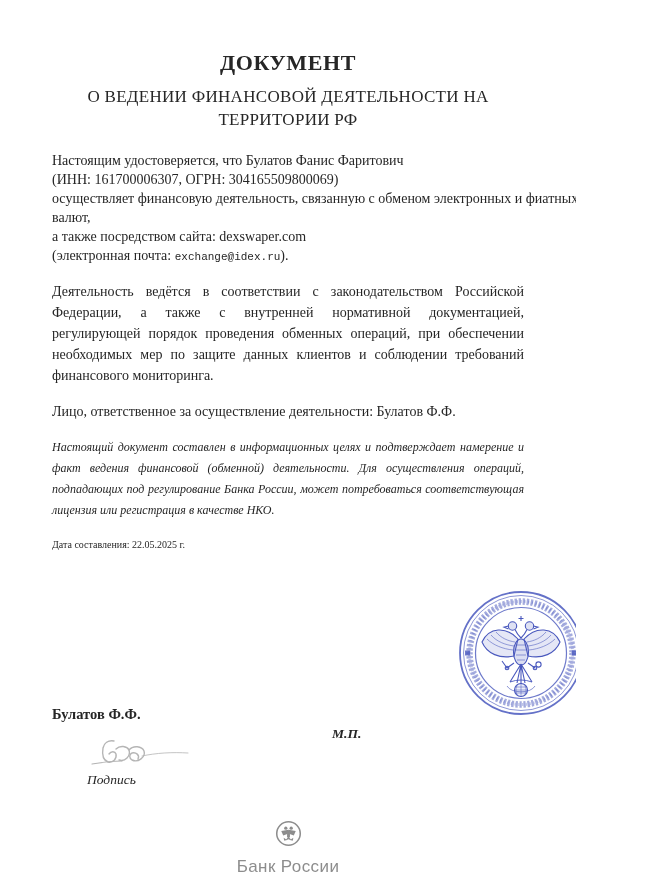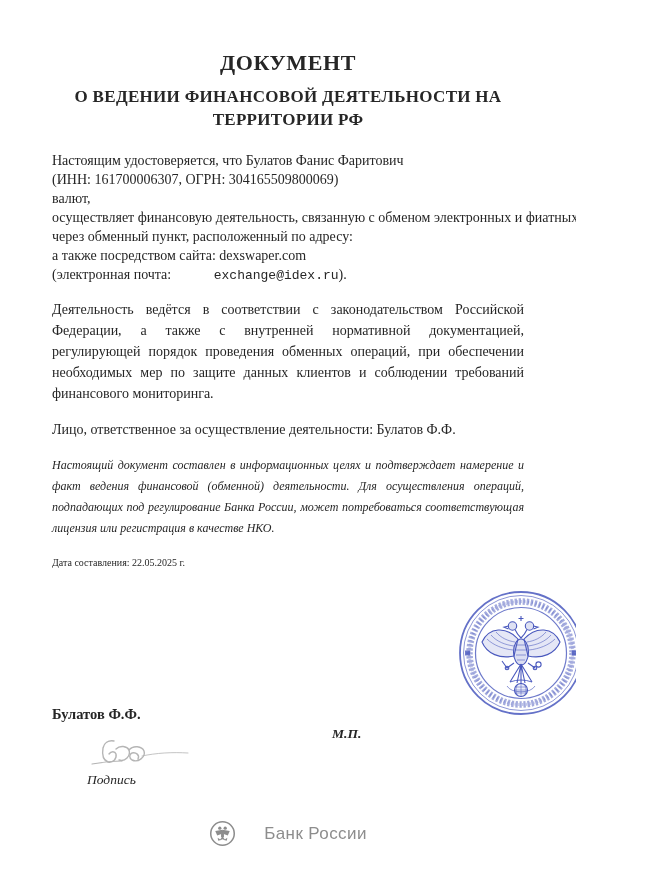--- a/index.html
+++ b/index.html
@@ -10,26 +10,26 @@
     overflow:hidden;
     font-family:"Liberation Serif", serif;
     color:var(--text, #262626);
   }
   .content{padding:40px 52px 0 52px;}
   .title{
     text-align:center;font-weight:bold;font-size:22px;
     letter-spacing:0.6px;margin:10px 0 9px 0;
   }
   .subtitle{
-    text-align:center;font-weight:bold;font-size:17px;
+    text-align:center;font-weight:normal;font-size:17px;
     line-height:23px;letter-spacing:0.3px;
   }
   .intro{margin-top:20px;font-size:14px;line-height:19px;}
   .intro .line{white-space:nowrap;}
-  .mono{font-family:"Liberation Mono", monospace;font-size:13px;margin-left:39px;}
+  .mono{font-family:"Liberation Mono", monospace;font-size:11px;}
   .para{margin-top:14px;font-size:14px;line-height:21px;text-align:justify;}
   .responsible{margin-top:16px;font-size:14px;line-height:19px;}
   .disclaimer{
     margin-top:16px;font-size:12px;line-height:21px;
     font-style:italic;text-align:justify;
   }
   .dateline{margin-top:18px;font-size:10px;}
   b,strong{font-weight:normal;}
 
   
@@ -40,21 +40,21 @@
   
   .signatory{position:absolute;left:52px;top:706px;font-weight:bold;font-size:14.5px;}
   .mp{position:absolute;left:332px;top:726px;font-style:italic;font-size:13.5px;font-weight:bold;}
   .signature-svg{position:absolute;left:84px;top:736px;}
   .sig-path{stroke:var(--signature_gray,#b5b5b5);fill:none;stroke-linecap:round;}
   .podpis{position:absolute;left:52px;top:772px;font-style:italic;font-size:13.5px;margin-left:35px;}
 
   
   .footer{
     position:absolute;left:0;right:0;top:820px;
-    display:flex;justify-content:center;align-items:center;gap:28px;
+    display:flex;justify-content:center;align-items:center;gap:10px;flex-direction:column;
   }
   .bank-text{
     font-family:"Liberation Sans", sans-serif;
     font-size:17px;color:var(--footer_gray,#8d8d8d);letter-spacing:0.4px;
   }
   .bank-emblem-stroke{stroke:var(--footer_gray,#8d8d8d);fill:none;}
   .bank-emblem-fill{fill:var(--footer_gray,#8d8d8d);stroke:none;}
 </style>
 </head>
 <body>
@@ -64,23 +64,22 @@
 
     <div class="title">ДОКУМЕНТ</div>
     <div class="subtitle">
       <div>О ВЕДЕНИИ ФИНАНСОВОЙ ДЕЯТЕЛЬНОСТИ НА</div>
       <div>ТЕРРИТОРИИ РФ</div>
     </div>
 
     <div class="intro">
       <div class="line"><span>Настоящим удостоверяется, что </span><strong>Булатов Фанис Фаритович</strong></div>
       <div class="line">(ИНН: 161700006307, ОГРН: 304165509800069)</div>
+      <div class="line">осуществляет финансовую деятельность, связанную с обменом электронных и фиатных</div>
       <div class="line">валют,</div>
-      <div class="line">осуществляет финансовую деятельность, связанную с обменом электронных и фиатных</div>
-      <div class="line">через обменный пункт, расположенный по адресу:</div>
       <div class="line"><span>а также посредством сайта: </span><strong>dexswaper.com</strong></div>
       <div class="line"><span>(электронная почта: </span><span class="mono">exchange@idex.ru</span><span>).</span></div>
     </div>
 
     <div class="para">Деятельность ведётся в соответствии с законодательством Российской Федерации, а также с внутренней нормативной документацией, регулирующей порядок проведения обменных операций, при обеспечении необходимых мер по защите данных клиентов и соблюдении требований финансового мониторинга.</div>
 
     <div class="responsible"><span>Лицо, ответственное за осуществление деятельности: </span><strong>Булатов Ф.Ф.</strong></div>
 
     <div class="disclaimer">Настоящий документ составлен в информационных целях и подтверждает намерение и факт ведения финансовой (обменной) деятельности. Для осуществления операций, подпадающих под регулирование Банка России, может потребоваться соответствующая лицензия или регистрация в качестве НКО.</div>
 

